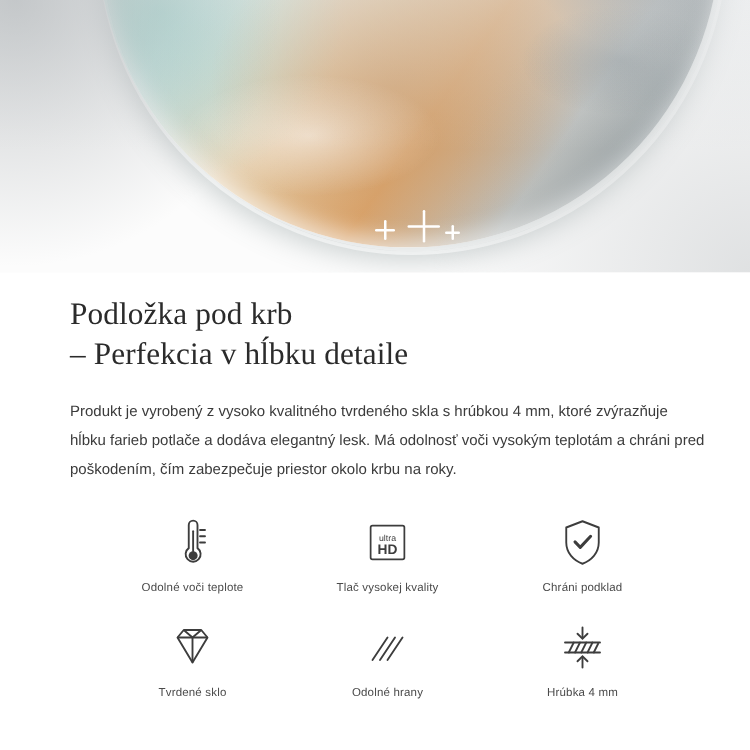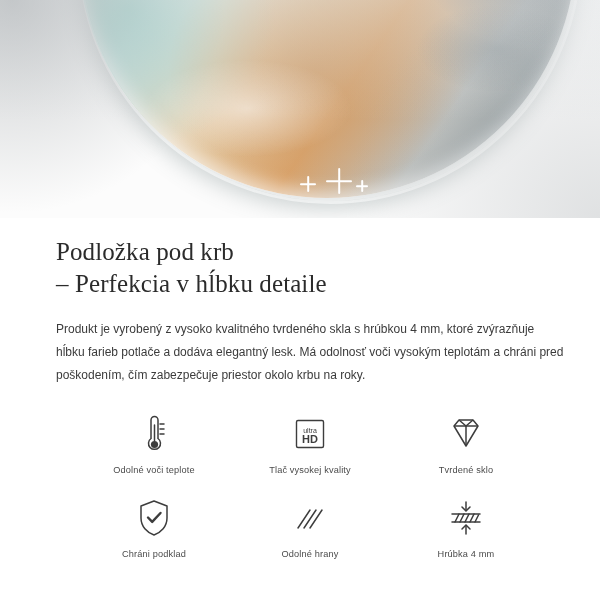--- a/index.html
+++ b/index.html
@@ -213,40 +213,40 @@
             <rect x="6.5" y="6.5" width="27" height="27" rx="1.5" fill="none" stroke="#3d3d3d" stroke-width="1.4"></rect>
             <text x="20" y="18.5" text-anchor="middle" font-family="Liberation Sans, sans-serif" font-size="7" fill="#3d3d3d">ultra</text>
             <text x="20" y="29" text-anchor="middle" font-family="Liberation Sans, sans-serif" font-size="11" font-weight="bold" fill="#3d3d3d">HD</text>
           </svg>
         </div>
         <div class="feature-label">Tlač vysokej kvality</div>
       </div>
 
       <div class="feature">
         <div class="feature-icon">
+          <svg width="36" height="42" viewBox="0 0 36 42">
+            <path d="M18 4 L31 9 v12c0 8.5-6 14.5-13 17-7-2.5-13-8.5-13-17V9z" fill="none" stroke="#3d3d3d" stroke-width="1.5" stroke-linejoin="round"></path>
+            <path d="M12 20.5 l4.2 4.4 L24.5 16" fill="none" stroke="#3d3d3d" stroke-width="2.4" stroke-linecap="round" stroke-linejoin="round"></path>
+          </svg>
+        </div>
+        <div class="feature-label">Chráni podklad</div>
+      </div>
+
+      <div class="feature">
+        <div class="feature-icon">
           <svg width="42" height="36" viewBox="0 0 42 36">
             <g fill="none" stroke="#3d3d3d" stroke-width="1.5" stroke-linejoin="round">
               <path d="M9 10 L14 4 h14 l5 6 -12 20 z"></path>
               <path d="M9 10 h24"></path>
               <path d="M14 4 l7 6 7 -6"></path>
               <path d="M21 10 l0 20"></path>
             </g>
           </svg>
         </div>
         <div class="feature-label">Tvrdené sklo</div>
-      </div>
-
-      <div class="feature">
-        <div class="feature-icon">
-          <svg width="36" height="42" viewBox="0 0 36 42">
-            <path d="M18 4 L31 9 v12c0 8.5-6 14.5-13 17-7-2.5-13-8.5-13-17V9z" fill="none" stroke="#3d3d3d" stroke-width="1.5" stroke-linejoin="round"></path>
-            <path d="M12 20.5 l4.2 4.4 L24.5 16" fill="none" stroke="#3d3d3d" stroke-width="2.4" stroke-linecap="round" stroke-linejoin="round"></path>
-          </svg>
-        </div>
-        <div class="feature-label">Chráni podklad</div>
       </div>
 
       <div class="feature">
         <div class="feature-icon">
           <svg width="40" height="36" viewBox="0 0 40 36">
             <g stroke="#3d3d3d" stroke-width="1.5" stroke-linecap="round">
               <line x1="8" y1="28" x2="20" y2="10"></line>
               <line x1="14" y1="28" x2="26" y2="10"></line>
               <line x1="20" y1="28" x2="32" y2="10"></line>
             </g>

